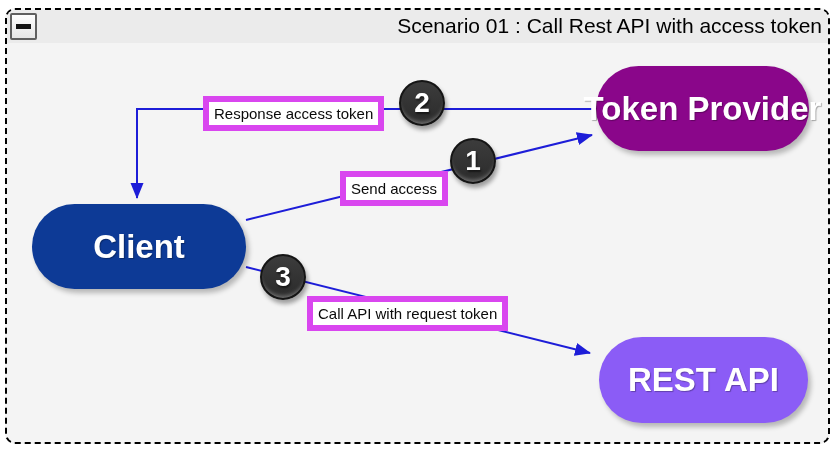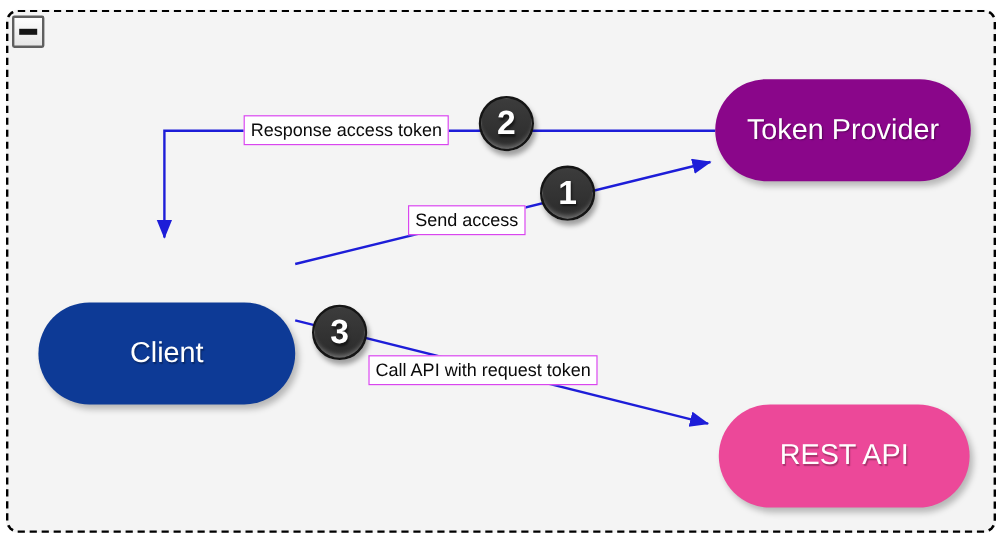--- a/index.html
+++ b/index.html
@@ -33,33 +33,34 @@
   }
   .minus-bar{ width:15px; height:5px; background:#141414; }
 
   svg.wires{ position:absolute; left:0; top:0; width:837px; height:451px; pointer-events:none; }
   .wire{ stroke:#1d1dd8; stroke-width:2; fill:none; }
 
   .node{
     position:absolute;
     border-radius:44px;
     display:flex; align-items:center; justify-content:center;
-    color:#ffffff; font-size:24px;
+    color:#ffffff; font-size:33px;
     box-shadow:3px 4px 5px rgba(0,0,0,0.25);
     text-shadow:1px 1px 1px rgba(0,0,0,0.3);
     white-space:nowrap;
+    font-weight:bold;
   }
-  .node-client{ left:32px; top:204px; width:214px; height:85px;margin-top:48px; }
+  .node-client{ left:32px; top:204px; width:214px; height:85px; }
   .node-token{ left:596px; top:66px; width:213px; height:85px; }
   .node-rest{ left:599px; top:337px; width:209px; height:86px; }
 
   .edge-label{
     position:absolute;
     background:#ffffff;
-    border:1px solid #d946ef;
+    border:6px solid #d946ef;
     color:#0a0a0a;
     font-size:15px; line-height:21px;
     padding:1px 5px;
     white-space:nowrap;
   }
   .lbl-response{ left:203px; top:96px; }
   .lbl-request{ left:340px; top:171px; }
   .lbl-call{ left:307px; top:296px; }
 
   .step-badge{
@@ -74,20 +75,23 @@
     text-shadow:1px 2px 2px rgba(0,0,0,0.55);
   }
   .badge-2{ left:399px; top:80px; }
   .badge-1{ left:450px; top:138px; }
   .badge-3{ left:260px; top:254px; }
 </style>
 </head>
 <body>
 
 <div class="frame">
+  <div class="titlebar">
+    <span class="title-text">Scenario 01 : Call Rest API with access token</span>
+  </div>
   <button class="collapse-btn">
     <span class="minus-bar"></span>
   </button>
 </div>
 
 <svg class="wires" viewBox="0 0 837 451">
   <defs>
     <marker id="arrow" markerUnits="userSpaceOnUse" markerWidth="17" markerHeight="14" refX="15" refY="6.5" orient="auto">
       <path d="M0,0 L16,6.5 L0,13 Z" fill="#1d1dd8"></path>
     </marker>
@@ -100,13 +104,13 @@
 <div class="edge-label lbl-response">Response access token</div>
 <div class="edge-label lbl-request">Send access</div>
 <div class="edge-label lbl-call">Call API with request token</div>
 
 <div class="step-badge badge-2">2</div>
 <div class="step-badge badge-1">1</div>
 <div class="step-badge badge-3">3</div>
 
 <div class="node node-client" style="background-color: rgb(13, 58, 150);">Client</div>
 <div class="node node-token" style="background-color: rgb(138, 6, 138);">Token Provider</div>
-<div class="node node-rest" style="background-color: #ec4899;">REST API</div>
+<div class="node node-rest" style="background-color: #8b5cf6;">REST API</div>
 
 </body></html>

